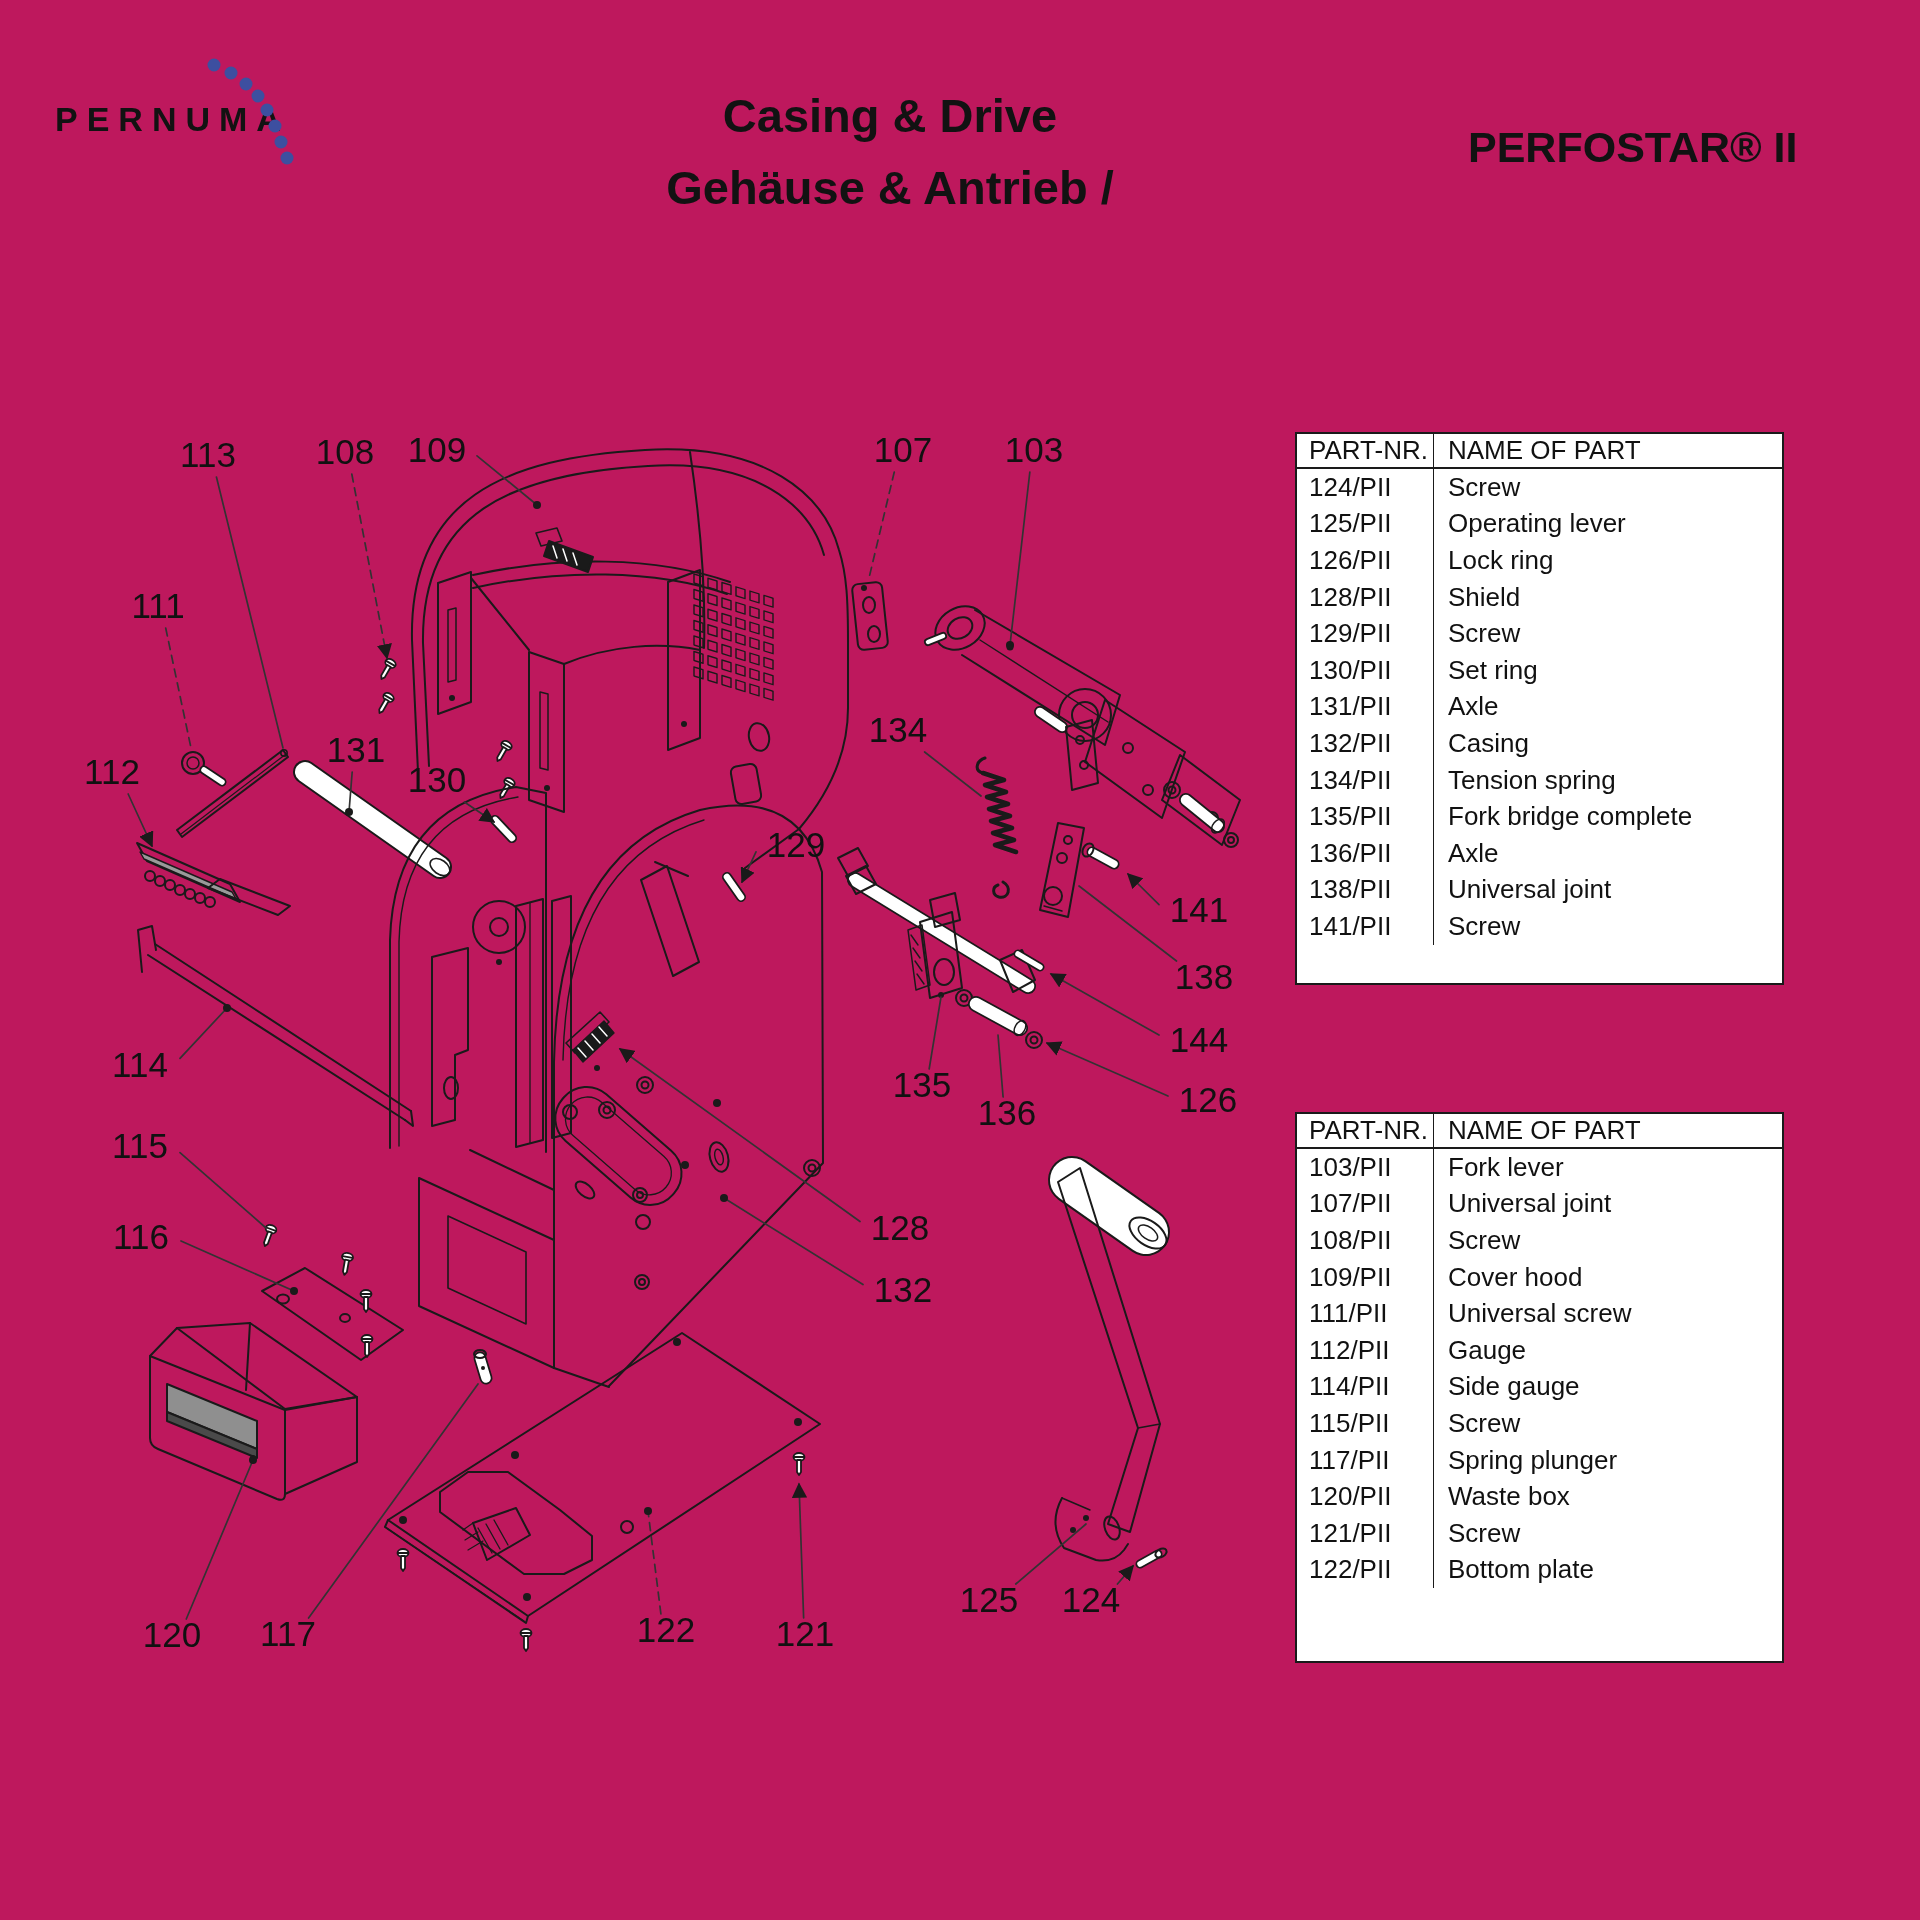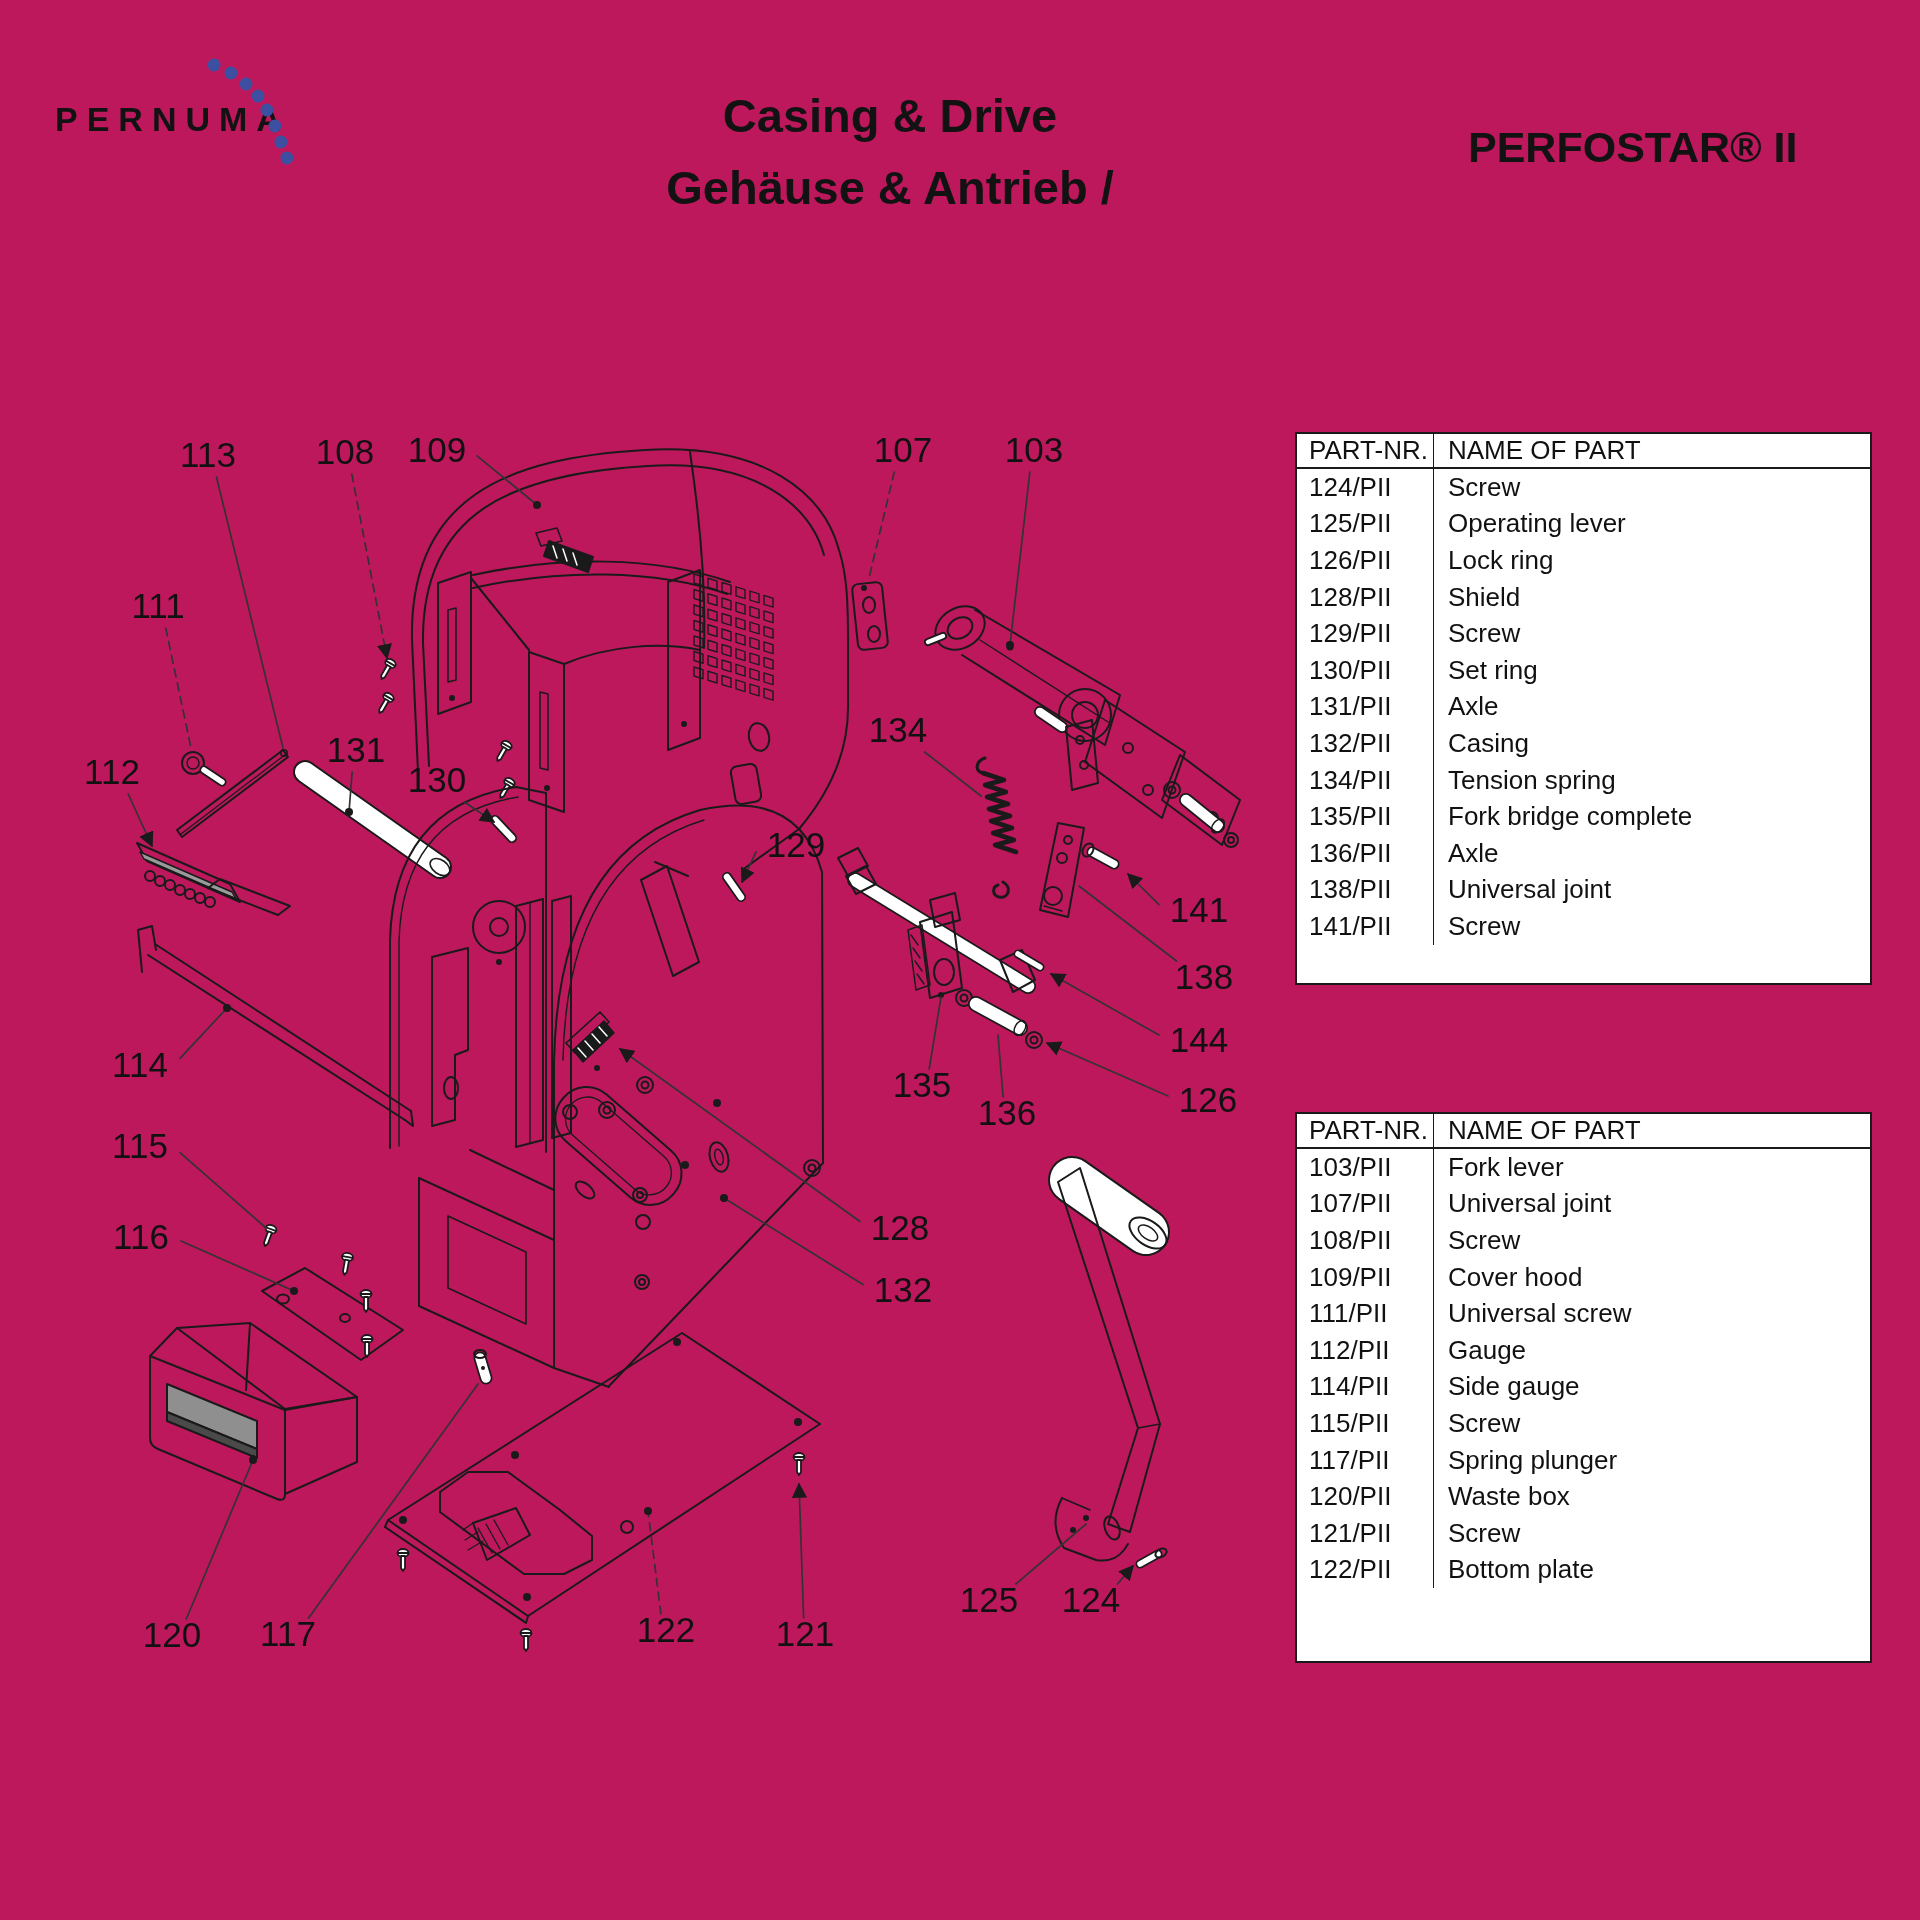--- a/index.html
+++ b/index.html
@@ -6,21 +6,21 @@
   .page{position:relative;width:1920px;height:1920px;background:#be185d;overflow:hidden;
         font-family:"Liberation Sans",sans-serif;color:#111;}
   
   .logo-text{position:absolute;left:55px;top:100px;font-size:34px;font-weight:bold;
              letter-spacing:9px;color:#121212;}
   .logo-dots{position:absolute;left:200px;top:52px;}
   .page-title{position:absolute;left:540px;top:80px;width:700px;text-align:center;
               font-size:47px;line-height:72px;font-weight:bold;color:#121212;}
   .product-name{position:absolute;left:1468px;top:90px;font-size:43px;font-weight:bold;color:#121212;margin-top:33px;}
   
-  .ptable{position:absolute;left:1295px;width:577px;border:2.5px solid #1a1a1a;background:#fff;
+  .ptable{position:absolute;left:1295px;width:489px;border:2.5px solid #1a1a1a;background:#fff;
           font-size:26px;color:#111;box-sizing:border-box;}
   .ptable.t1{top:432px;height:553px;}
   .ptable.t2{top:1112px;height:551px;}
   .ptable .hdr{display:flex;height:33px;border-bottom:2.5px solid #1a1a1a;align-items:center;}
   .ptable .row{display:flex;height:36.6px;align-items:flex-start;}
   .ptable .c1{width:137px;padding-left:12px;box-sizing:border-box;flex:none;height:100%;
               display:flex;align-items:center;border-right:1.8px solid #1a1a1a;}
   .ptable .c2{padding-left:14px;display:flex;align-items:center;height:100%;flex:1;}
   
   .diagram-svg{position:absolute;left:0;top:0;width:1920px;height:1920px;}

